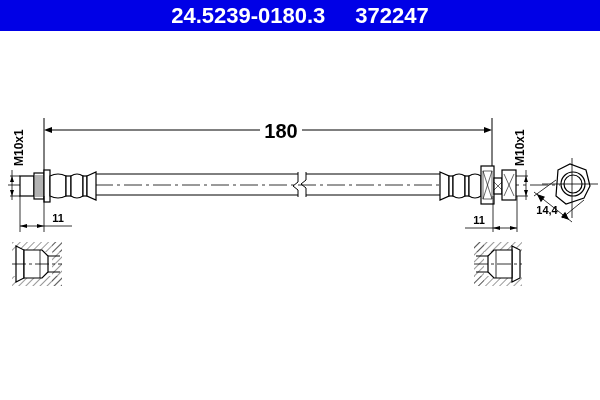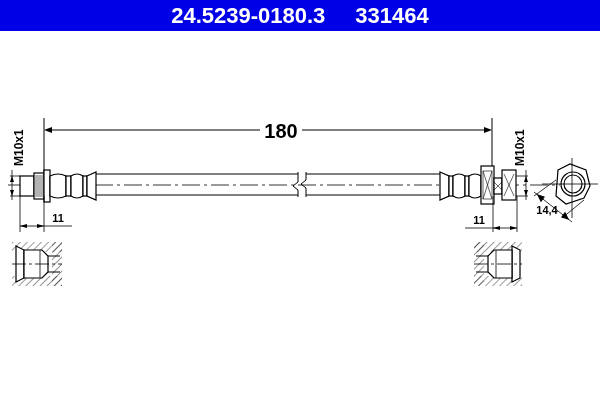--- a/index.html
+++ b/index.html
@@ -15,21 +15,21 @@
   .header .gap { width: 30px; }
   svg.drawing { position: absolute; left: 0; top: 0; }
   .lbl { font-family: "Liberation Sans", sans-serif; font-weight: bold; fill: #000; }
 </style>
 </head>
 <body>
 
 <div class="header">
   <span>24.5239-0180.3</span>
   <span class="gap"></span>
-  <span>331464</span>
+  <span>372247</span>
 </div>
 
 <svg class="drawing" width="600" height="400" viewBox="0 0 600 400">
   <defs>
     <pattern id="hatch" width="5" height="5" patternUnits="userSpaceOnUse" patternTransform="rotate(45)">
       <line x1="0" y1="0" x2="0" y2="5" stroke="#000" stroke-width="0.8"></line>
     </pattern>
     <marker id="arr" markerWidth="8" markerHeight="6" refX="8" refY="3" orient="auto">
       <path d="M0,0 L8,3 L0,6 Z" fill="#000"></path>
     </marker>

